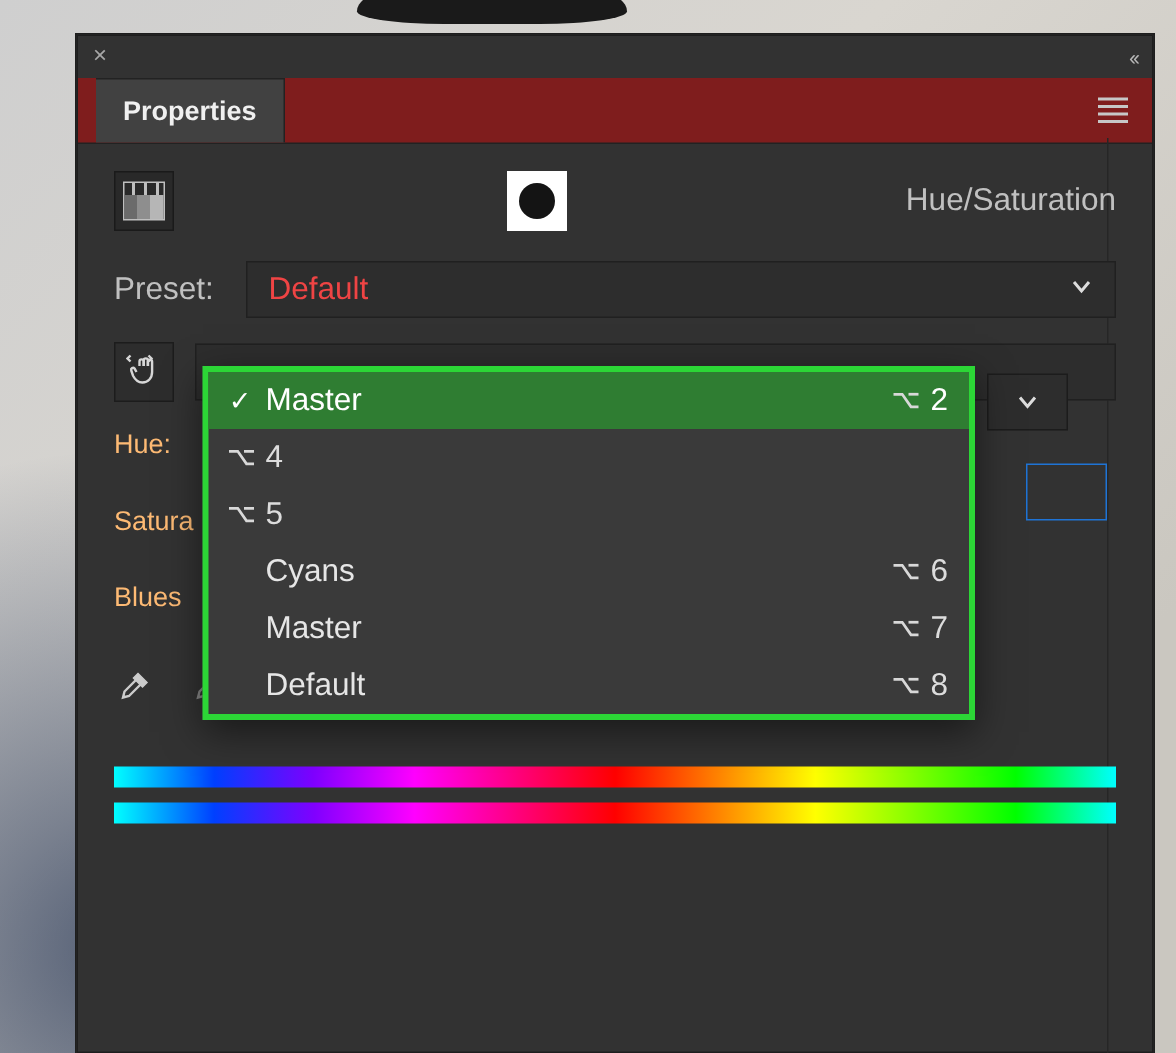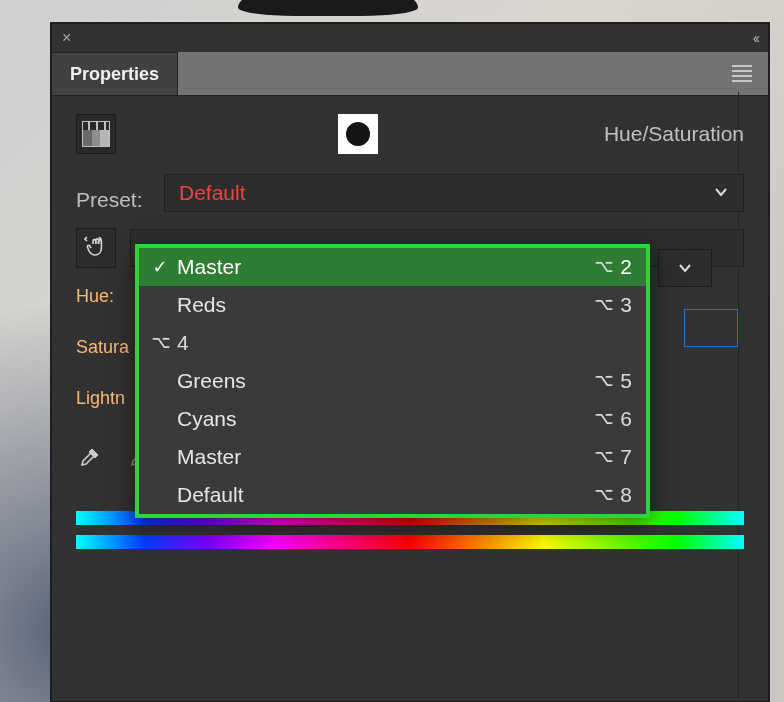--- a/index.html
+++ b/index.html
@@ -23,40 +23,40 @@
     width: 718px; height: 679px;
     background: #323232;
     border: 1px solid #1e1e1e;
     box-shadow: 0 0 0 1px #1e1e1e;
   }
 
   .titlebar { height: 28px; display:flex; align-items:center; justify-content:space-between; padding:0 10px; }
   .titlebar .close-x { color:#a7a7a7; font-size:16px; line-height:1; font-weight:400; cursor:pointer; }
   .titlebar .collapse { color:#b8b8b8; font-size:14px; letter-spacing:-2px; }
 
-  .tabstrip { display:flex; align-items:center; justify-content:space-between; height: 44px; padding:0 12px 0 0; background:#737373; border-bottom: 1px solid #222; }
+  .tabstrip { display:flex; align-items:center; justify-content:space-between; height: 44px; padding:0 12px 0 12px; background:#7f1d1d; border-bottom: 1px solid #222; }
   .tab { height:100%; padding:0 18px; display:flex; align-items:center; background:#414141; color:#f0f0f0; font-size:18px; font-weight:600; border-top:1px solid #222; border-right:1px solid #222;}
   .hamburger { display:flex; flex-direction:column; gap:3px; padding:4px;}
   .hamburger div{ width:20px; height:2px; background:#c7c7c7;}
 
   .body { position:relative; padding: 18px 24px; }
 
   .type-row { display:flex; align-items:center; gap:10px; margin-bottom: 20px; justify-content: space-between; }
   .thumb-adj, .thumb-mask { width:40px; height:40px; display:flex; align-items:center; justify-content:center; }
   .thumb-adj { background:#292929; border:1px solid #1a1a1a; }
   .thumb-mask { background:#fff; }
   .thumb-mask .inner { width:24px; height:24px; border-radius:50%; background:#141414; }
   .adj-icon { width:28px; height:26px; position:relative; border:1px solid #bfbfbf; }
   .adj-icon .shade { position:absolute; top:8px; left:0; right:0; bottom:0; background:linear-gradient(90deg,#6b6b6b 0 33%, #8e8e8e 33% 66%, #b6b6b6 66% 100%);}
   .adj-icon .tic { position:absolute; top:0; width:2px; height:8px; background:#bfbfbf;}
   .adj-icon .t1{left:5px}.adj-icon .t2{left:13px}.adj-icon .t3{left:21px}
   .type-label { color:#c0c0c0; font-size:21px; margin-left:4px;}
   .label { color:#c0c0c0; font-size:21px; }
 
-  .preset-row { display:flex; align-items:flex-end; gap:14px; }
+  .preset-row { display:flex; align-items:center; gap:14px; }
   .preset-label { width: 74px; }
   .select { flex:1; height:38px; background:#2d2d2d; border:1px solid #202020; display:flex; align-items:center; justify-content:space-between; padding:0 14px; color:#ef4444; font-size:21px; }
   .chev-down svg{ width:16px; height:16px; stroke:#dcdcdc; stroke-width:2; fill:none;}
 
   .hand-row { display:flex; align-items:center; gap:14px; margin-top:16px; }
   .hand-btn { width:40px; height:40px; border:1px solid #1c1c1c; background:#2d2d2d; display:flex; align-items:center; justify-content:center; color:#d7d7d7;}
   .hand-select, .dropdown-anchor { flex:1; position:relative; }
 
   .ch-select-placeholder { height:38px; border:1px solid #202020; background:#2d2d2d; }
 
@@ -175,21 +175,21 @@
     </div>
 
     <div class="slider-area">
       <div class="slider-group">
         <span class="sl-label">Hue:</span>
       </div>
       <div class="slider-group">
         <span class="sl-label">Satura</span>
       </div>
       <div class="slider-group">
-        <span class="sl-label">Lightn</span>
+        <span class="sl-label">Blues</span>
       </div>
     </div>
 
     <div class="tools-row">
       <span class="eyedrop">
         <svg width="24" height="24" viewBox="0 0 24 24">
             <path d="M4 20 l1-4 9-9 3 3 -9 9z" fill="none" stroke-width="1.6"></path>
             <path d="M14 4 l6 6 -3 3 -6-6z"></path>
           </svg>
       </span>
@@ -235,50 +235,31 @@
           <span class="opt-key">
             <svg viewBox="0 0 24 14">
               <polyline points="2,2 9,2 16,12 22,12"></polyline>
               <line x1="14" y1="2" x2="22" y2="2"></line>
             </svg>
           </span>
           <span>2</span>
         </span>
       </div>
       <div class="dd-item">
-        <span class="left">
-          <span class="check"></span>
-          <span>Reds</span>
-        </span>
-        <span class="shortcut">
-          <span class="opt-key">
-            <svg viewBox="0 0 24 14">
-              <polyline points="2,2 9,2 16,12 22,12"></polyline>
-              <line x1="14" y1="2" x2="22" y2="2"></line>
-            </svg>
-          </span>
-          <span>3</span>
-        </span>
-      </div>
-      <div class="dd-item">
         <span class="shortcut">
           <span class="opt-key">
             <svg viewBox="0 0 24 14">
               <polyline points="2,2 9,2 16,12 22,12"></polyline>
               <line x1="14" y1="2" x2="22" y2="2"></line>
             </svg>
           </span>
           <span>4</span>
         </span>
       </div>
       <div class="dd-item">
-        <span class="left">
-          <span class="check"></span>
-          <span>Greens</span>
-        </span>
         <span class="shortcut">
           <span class="opt-key">
             <svg viewBox="0 0 24 14">
               <polyline points="2,2 9,2 16,12 22,12"></polyline>
               <line x1="14" y1="2" x2="22" y2="2"></line>
             </svg>
           </span>
           <span>5</span>
         </span>
       </div>

